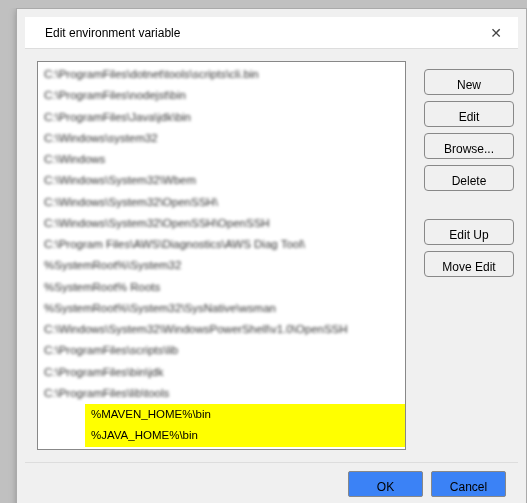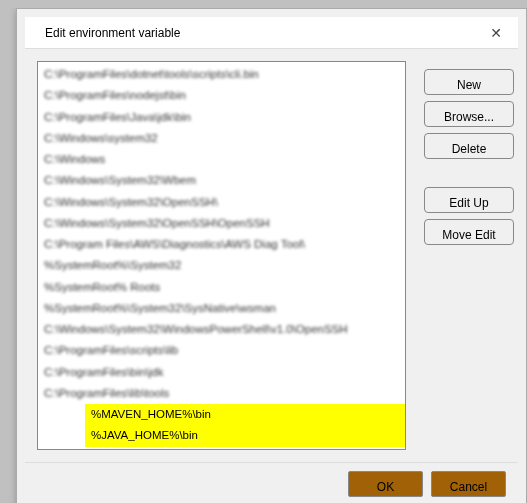--- a/index.html
+++ b/index.html
@@ -98,21 +98,21 @@
     .footer {
       display: flex;
       justify-content: flex-end;
       padding: 8px 12px;
       gap: 8px;
       border-top: 1px solid #ddd;
     }
     .footer-btn {
       width: 75px;
       height: 26px;
-      background: #a16207;
+      background: #3b82f6;
       border: 1px solid #888;
       border-radius: 2px;
       cursor: pointer;
       font-size: 12px;
     }
     
     .list-container::-webkit-scrollbar { width: 14px; }
     .list-container::-webkit-scrollbar-track { background: #f0f0f0; border-left: 1px solid #ddd; }
     .list-container::-webkit-scrollbar-thumb { background: #c0c0c0; border: 1px solid #aaa; }
   </style>
@@ -140,20 +140,21 @@
         <div class="list-item">%SystemRoot%\System32\SysNative\wsman</div>
         <div class="list-item">C:\Windows\System32\WindowsPowerShell\v1.0\OpenSSH</div>
         <div class="list-item">C:\ProgramFiles\scripts\lib</div>
         <div class="list-item">C:\ProgramFiles\bin\jdk</div>
         <div class="list-item">C:\ProgramFiles\lib\tools</div>
         <div class="list-item highlighted">%MAVEN_HOME%\bin</div>
         <div class="list-item highlighted">%JAVA_HOME%\bin</div>
       </div>
     <div class="buttons-panel">
       <button class="btn">New</button>
+      <button class="btn">Edit</button>
       <button class="btn">Browse...</button>
       <button class="btn">Delete</button>
       <div class="spacer"></div>
       <button class="btn">Edit Up</button>
       <button class="btn">Move Edit</button>
       <div class="spacer"></div>
     </div>
   </div>
   <div class="footer">
     <button class="footer-btn">OK</button>

